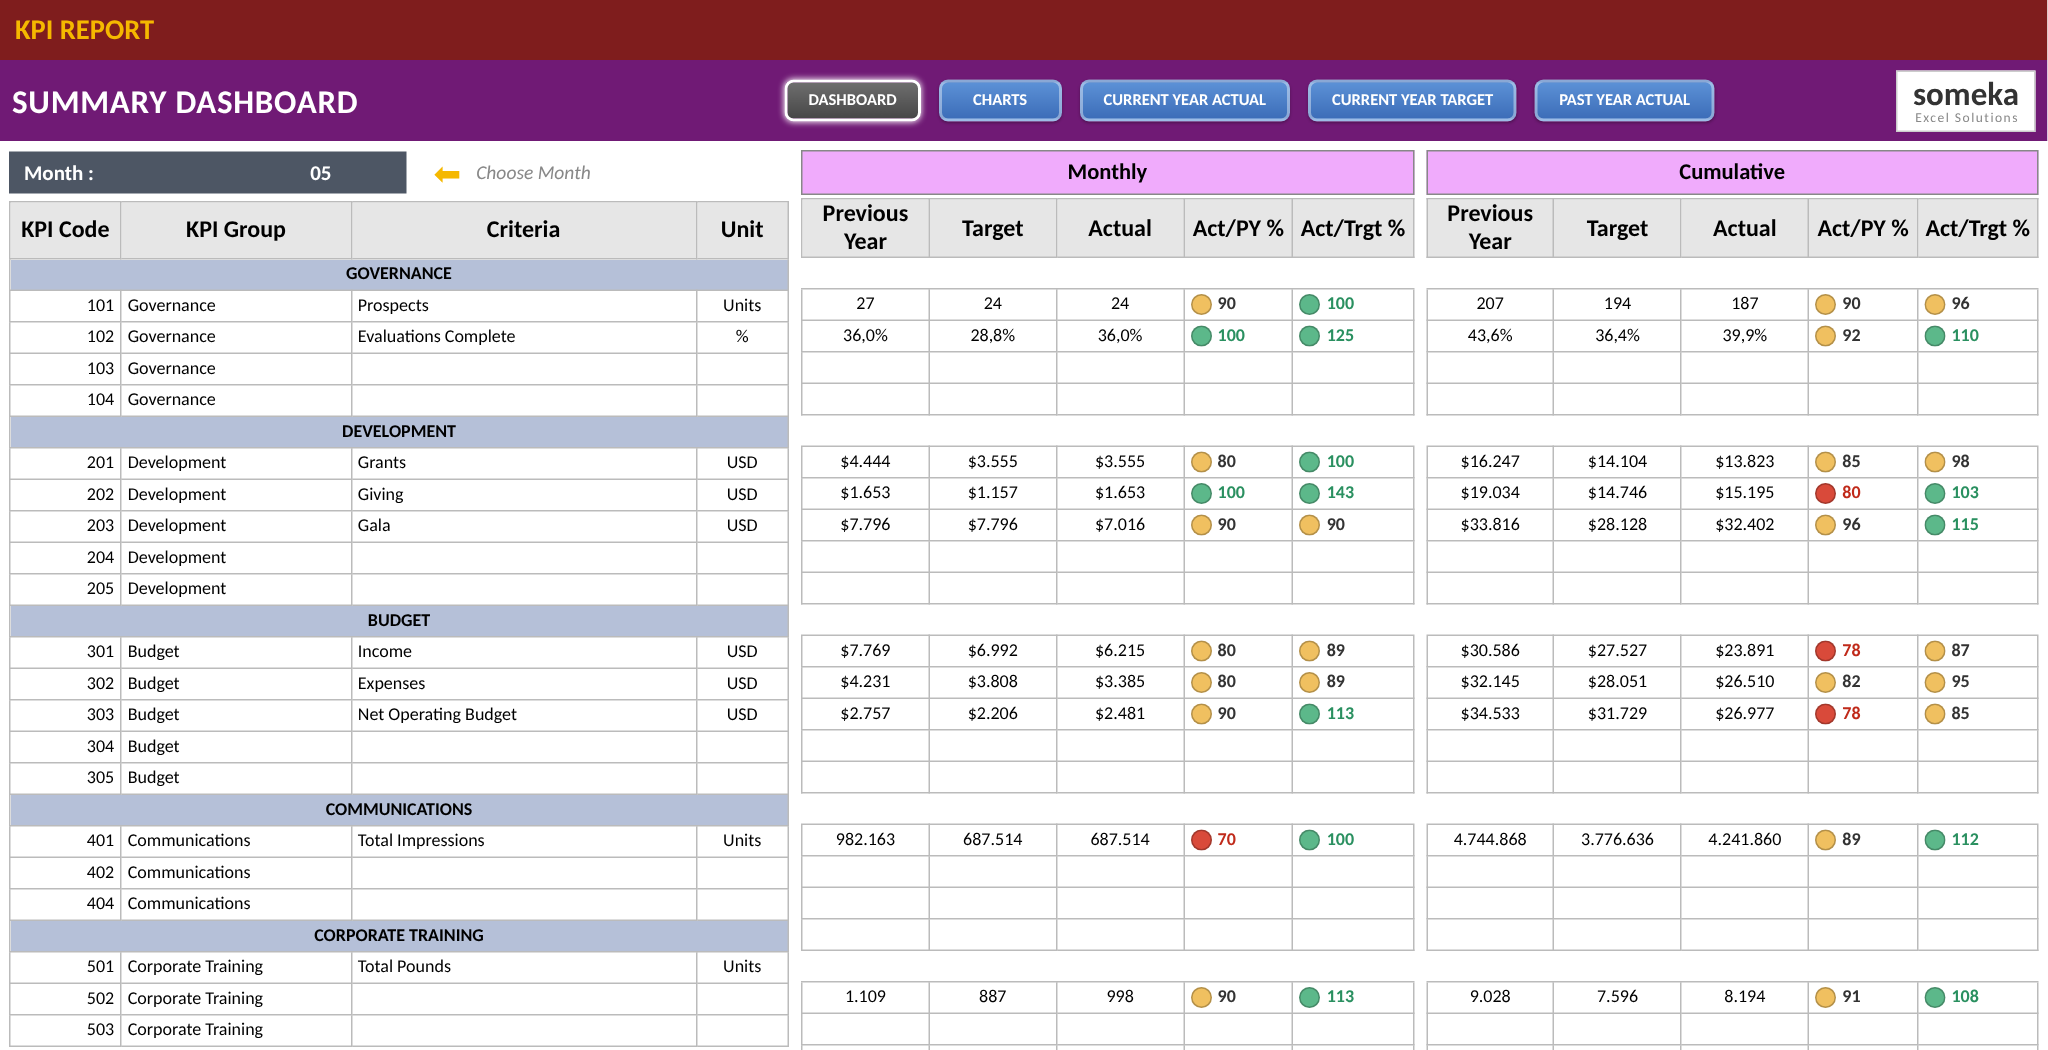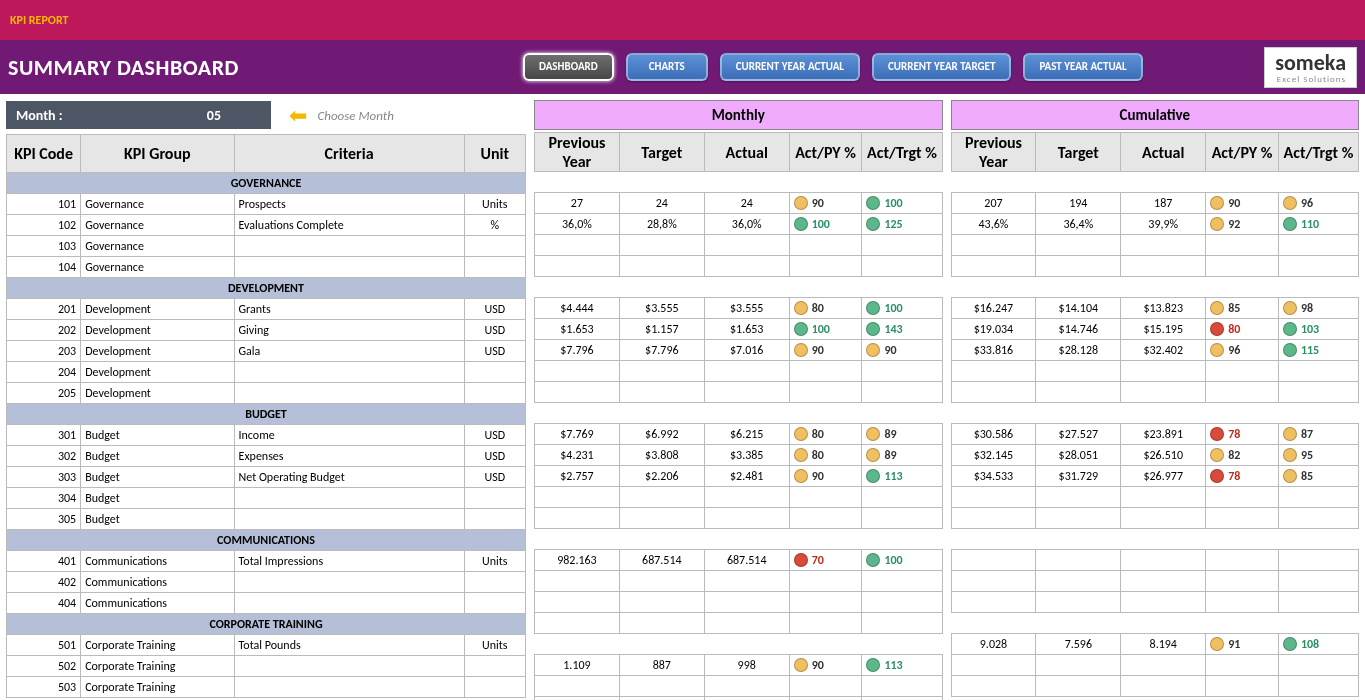--- a/index.html
+++ b/index.html
@@ -1,17 +1,17 @@
 <!DOCTYPE html>
 <html><head>
 <meta charset="utf-8">
 <style>
 *{box-sizing:border-box;margin:0;padding:0;font-family:Calibri,Arial,sans-serif}
 body{background:#fff;width:1365px;height:700px;overflow:hidden}
-.top-bar{background:#be185d;color:#f5b800;font-weight:bold;padding:20px 10px;font-size:12px;display:flex;align-items:center;height:22px}
+.top-bar{background:#7f1d1d;color:#f5b800;font-weight:bold;padding:20px 10px;font-size:19px;display:flex;align-items:center;height:22px}
 .header-row{background:#701a75;display:flex;align-items:center;height:54px;padding:0 8px}
 .header-title{color:#fff;font-size:22px;font-weight:bold;letter-spacing:0.5px;flex:0 0 515px}
 .nav-btns{display:flex;gap:12px;align-items:center}
 .nav-btn{padding:6px 14px;font-size:11px;font-weight:bold;color:#fff;border-radius:6px;text-align:center;line-height:1.1;min-width:82px;cursor:pointer;border:2px solid rgba(255,255,255,0.4);background:linear-gradient(#5c91d6,#3c6db8);box-shadow:0 1px 2px rgba(0,0,0,0.3)}
 .nav-btn.active{background:linear-gradient(#6e6e6e,#474747);border:2px solid #fff;box-shadow:0 0 4px #fff}
 .logo{margin-left:auto;background:#fff;border:1px solid #ccc;padding:4px 10px;font-size:18px;line-height:1;color:#333}
 .logo .b{font-weight:bold;font-size:22px}
 .logo .s{font-size:9px;color:#888;letter-spacing:1px;display:block;text-align:right}
 .main{display:flex;padding:6px 6px 0 6px;gap:8px}
 .left{flex:0 0 520px}
@@ -721,20 +721,37 @@
             <td></td>
             <td></td>
             <td></td>
             <td></td>
             <td></td>
           </tr>
           <tr class="grp-hdr">
             <td colspan="5" style="background:#fff;border-left:none;border-right:none"></td>
           </tr>
           <tr>
+            <td class="num">4.744.868</td>
+            <td class="num">3.776.636</td>
+            <td class="num">4.241.860</td>
+            <td class="pcell">
+              <div class="pct-cell">
+                <span class="dot y"></span>
+                <span class="pv y">89</span>
+              </div>
+            </td>
+            <td class="pcell">
+              <div class="pct-cell">
+                <span class="dot g"></span>
+                <span class="pv g">112</span>
+              </div>
+            </td>
+          </tr>
+          <tr>
             <td></td>
             <td></td>
             <td></td>
             <td></td>
             <td></td>
           </tr>
           <tr>
             <td></td>
             <td></td>
             <td></td>

